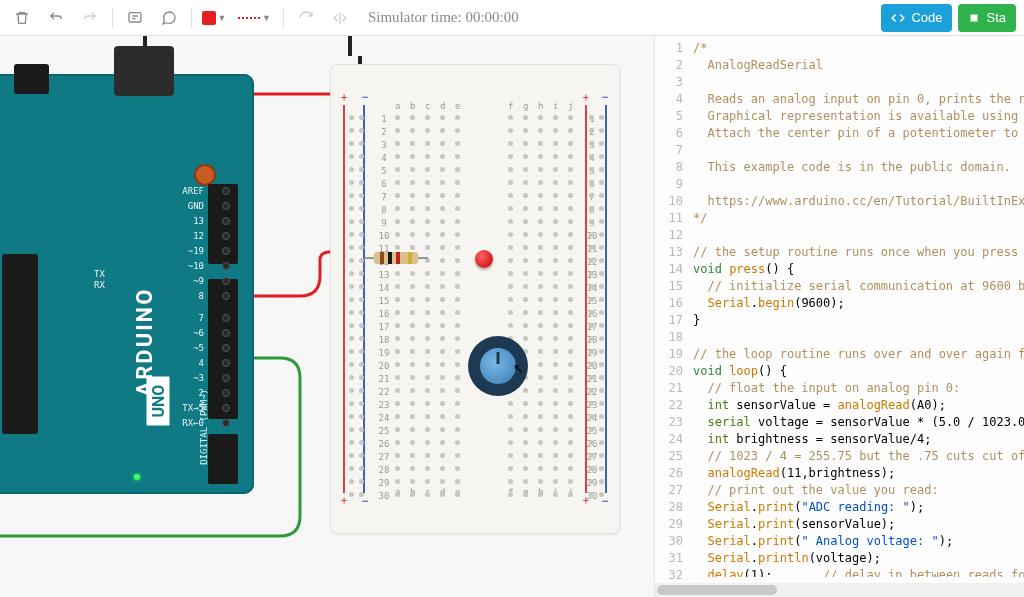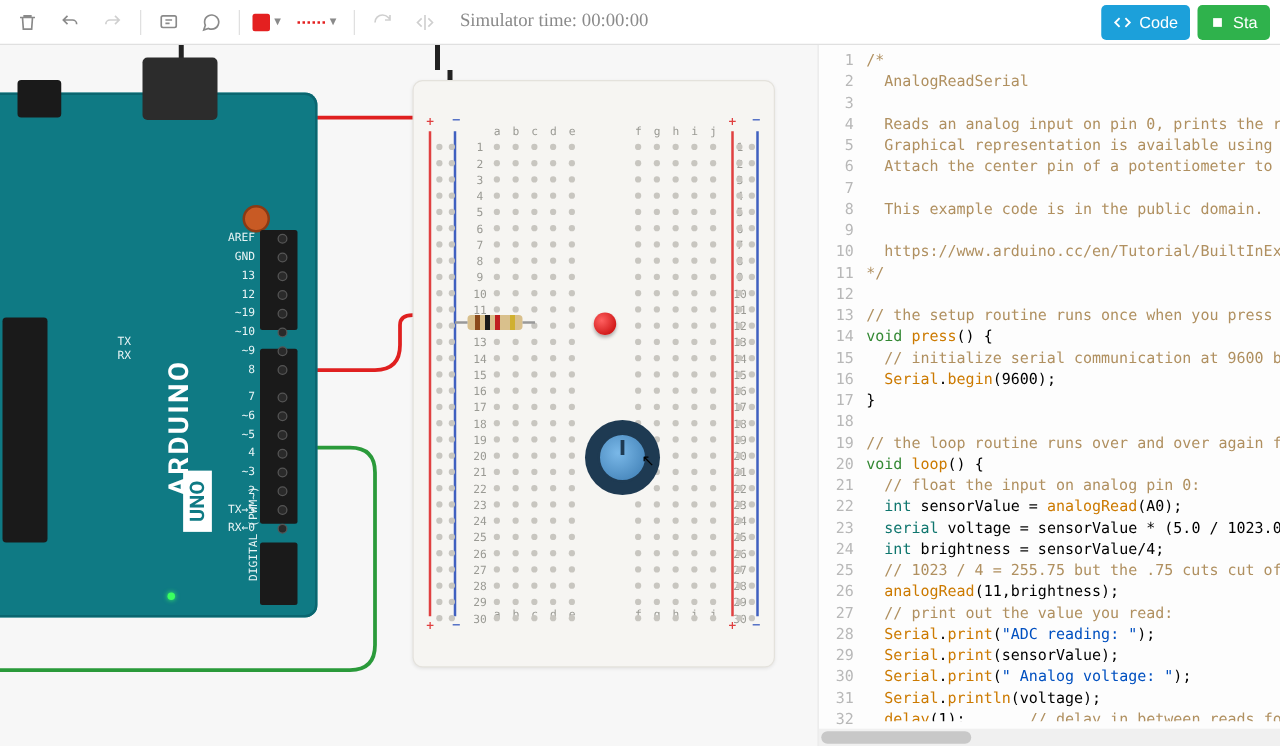--- a/index.html
+++ b/index.html
@@ -71,21 +71,21 @@
 
   
   .code-pane pre { font-family: Menlo, Consolas, monospace; font-size:12px; line-height:17px; padding:4px 0 4px 4px; white-space:pre; }
   .gutter { position:absolute; left:0; top:0; bottom:0; width:34px; background:#fdfdfd; padding:4px 6px 4px 0; text-align:right; font-family:Menlo,Consolas,monospace; font-size:12px; line-height:17px; color:#b8b8b8; }
   .code-body { position:absolute; left:34px; top:0; right:0; bottom:20px; overflow:hidden; }
   .code-scroll-h { position:absolute; left:0; right:0; bottom:0; height:14px; background:#f0f0f0;}
   .code-scroll-h .thumb { position:absolute; left:2px; top:2px; height:10px; width:120px; background:#c8c8c8; border-radius:5px;}
 
   .c-comment { color:#b09060; }
   .c-keyword { color:#338833; }
-  .c-type { color:#0f766e; }
+  .c-type { color:#4d7c0f; }
   .c-func { color:#cc7a00; }
   .c-string { color:#0050c0; }
   .c-nl { color:#cc7a00; }
 
 </style>
 </head>
 <body>
 
 <div class="topbar">
   <div class="tb-icon">

